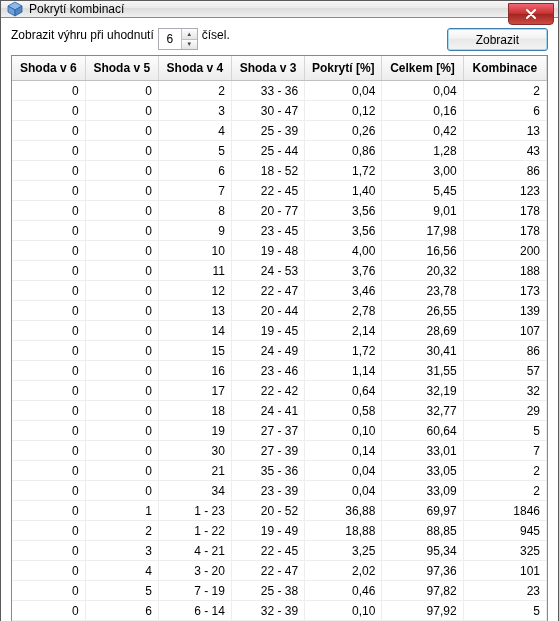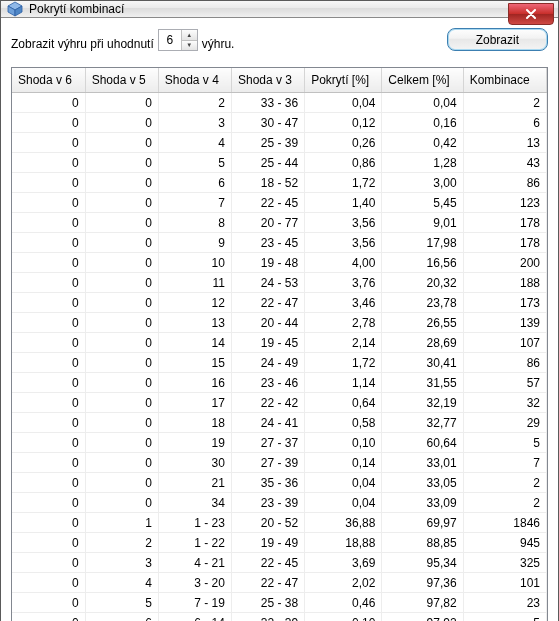--- a/index.html
+++ b/index.html
@@ -3,32 +3,32 @@
 <meta charset="utf-8">
 <style>
   html,body{margin:0;padding:0;font-family:"Segoe UI",Tahoma,sans-serif;font-size:12px;color:#000;background:#fff}
   .window{width:559px;height:621px;background:#fff;border:1px solid #5a5a5a;box-shadow:0 0 8px rgba(0,0,0,.4);box-sizing:border-box;display:flex;flex-direction:column}
   .titlebar{height:30px;background:linear-gradient(to bottom,#f7f7f7 0%,#eaeaea 45%,#dcdcdc 46%,#f0f0f0 100%);border-bottom:1px solid #8a8a8a;display:flex;align-items:center;padding:0 0 0 6px;position:relative}
   .titlebar .appicon{width:16px;height:16px;margin-right:6px}
   .titlebar .title{font-size:12px;color:#000}
   .closebtn{position:absolute;right:4px;top:2px;width:44px;height:20px;border-radius:0 0 4px 4px;background:linear-gradient(to bottom,#e67 0%,#c9302c 48%,#a12622 52%,#cf4944 100%);border:1px solid #8a2c28;display:flex;align-items:center;justify-content:center;color:#fff;cursor:pointer}
   .closebtn svg{width:10px;height:10px}
   .client{flex:1;padding:10px 10px 8px 10px;display:flex;flex-direction:column;background:#fff}
-  .toprow{display:flex;align-items:flex-end;margin-bottom:16px;gap:4px}
+  .toprow{display:flex;align-items:flex-start;margin-bottom:4px;gap:4px}
   .toprow .spacer{flex:1}
   .spin{display:inline-flex;border:1px solid #abadb3;height:20px;background:#fff}
   .spin input{width:22px;border:0;text-align:center;font:inherit;padding:0}
   .spin .btns{display:flex;flex-direction:column;width:15px;border-left:1px solid #c0c0c0}
   .spin .btns div{flex:1;display:flex;align-items:center;justify-content:center;background:linear-gradient(#fdfdfd,#e4e4e4);cursor:pointer;font-size:6px;line-height:1;color:#444}
   .spin .btns div:first-child{border-bottom:1px solid #c0c0c0}
-  button.win{height:23px;padding:0 28px;font:inherit;background:linear-gradient(to bottom,#fefefe 0%,#f2f2f2 45%,#e7e7e7 46%,#f4f4f4 100%);border:1px solid #707070;border-radius:8px;cursor:pointer;min-width:78px}
+  button.win{height:23px;padding:0 28px;font:inherit;background:linear-gradient(to bottom,#fefefe 0%,#f2f2f2 45%,#e7e7e7 46%,#f4f4f4 100%);border:1px solid #707070;border-radius:3px;cursor:pointer;min-width:78px}
   button.win.default{border-color:#3c7fb1;box-shadow:inset 0 0 0 1px #a8d8f0}
   .tablewrap{flex:1;border:1px solid #828790;background:#fff;overflow:auto}
   table{width:100%;border-collapse:collapse;font-size:12px;table-layout:fixed}
-  th{background:linear-gradient(#fdfdfd,#ececec);border-right:1px solid #d5d5d5;border-bottom:1px solid #c0c0c0;font-weight:400;text-align:left;padding:3px 6px;white-space:nowrap;height:18px}
+  th{background:linear-gradient(#fdfdfd,#ececec);border-right:1px solid #d5d5d5;border-bottom:1px solid #c0c0c0;font-weight:700;text-align:center;padding:3px 6px;white-space:nowrap;height:18px}
   td{border-right:1px solid #ededed;border-bottom:1px solid #ededed;padding:1px 6px;text-align:right;height:17px;white-space:nowrap}
 </style>
 </head>
 <body>
 
 <div class="window">
   <div class="titlebar">
     <span class="appicon">
       <svg viewBox="0 0 16 16">
           <polygon points="8,1 15,5 8,9 1,5" fill="#8fb8e8" stroke="#2b5ea3" stroke-width="0.8"></polygon>
@@ -47,21 +47,21 @@
   <div class="client">
     <div class="toprow">
       <span>Zobrazit výhru při uhodnutí</span>
       <span class="spin">
         <input value="6" style="">
         <span class="btns">
           <div>▲</div>
           <div>▼</div>
         </span>
       </span>
-      <span>výhru.</span>
+      <span>čísel.</span>
       <span class="spacer"></span>
       <button class="win default">Zobrazit</button>
     </div>
 
     <div class="tablewrap">
       <table>
         <colgroup id="cg">
             <col style="width: 72px;">
             <col style="width: 72px;">
             <col style="width: 72px;">
@@ -287,21 +287,21 @@
               <td>19 - 49</td>
               <td>18,88</td>
               <td>88,85</td>
               <td>945</td>
             </tr>
             <tr>
               <td>0</td>
               <td>3</td>
               <td>4 - 21</td>
               <td>22 - 45</td>
-              <td>3,69</td>
+              <td>3,25</td>
               <td>95,34</td>
               <td>325</td>
             </tr>
             <tr>
               <td>0</td>
               <td>4</td>
               <td>3 - 20</td>
               <td>22 - 47</td>
               <td>2,02</td>
               <td>97,36</td>

